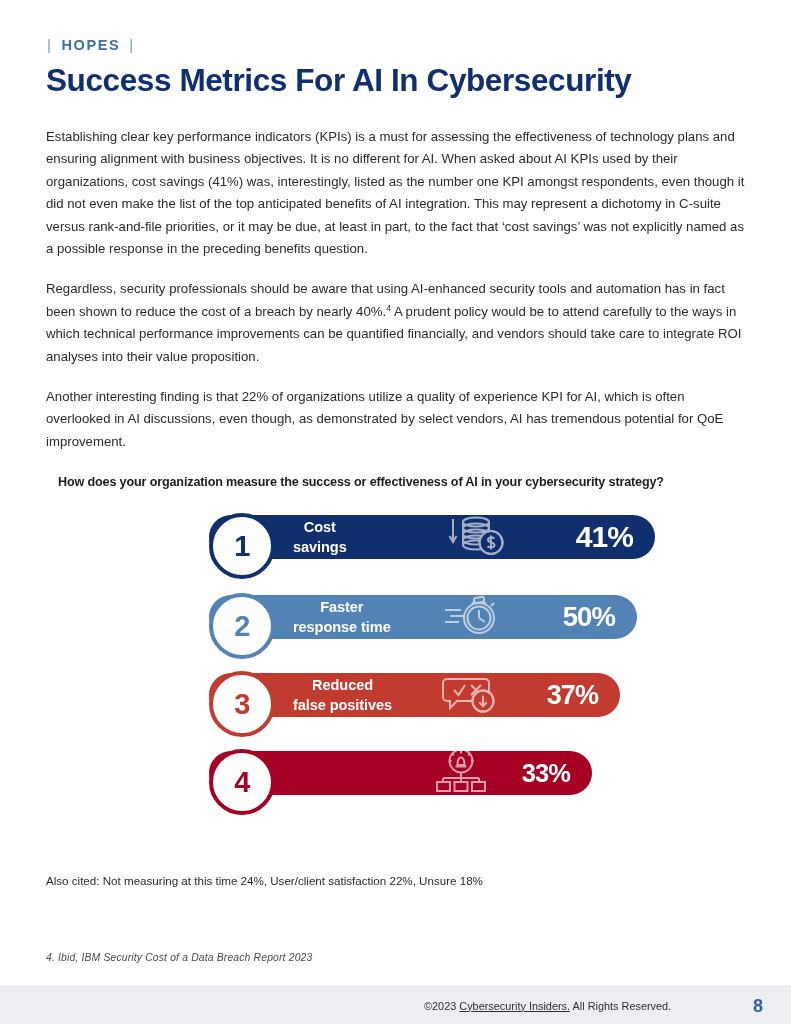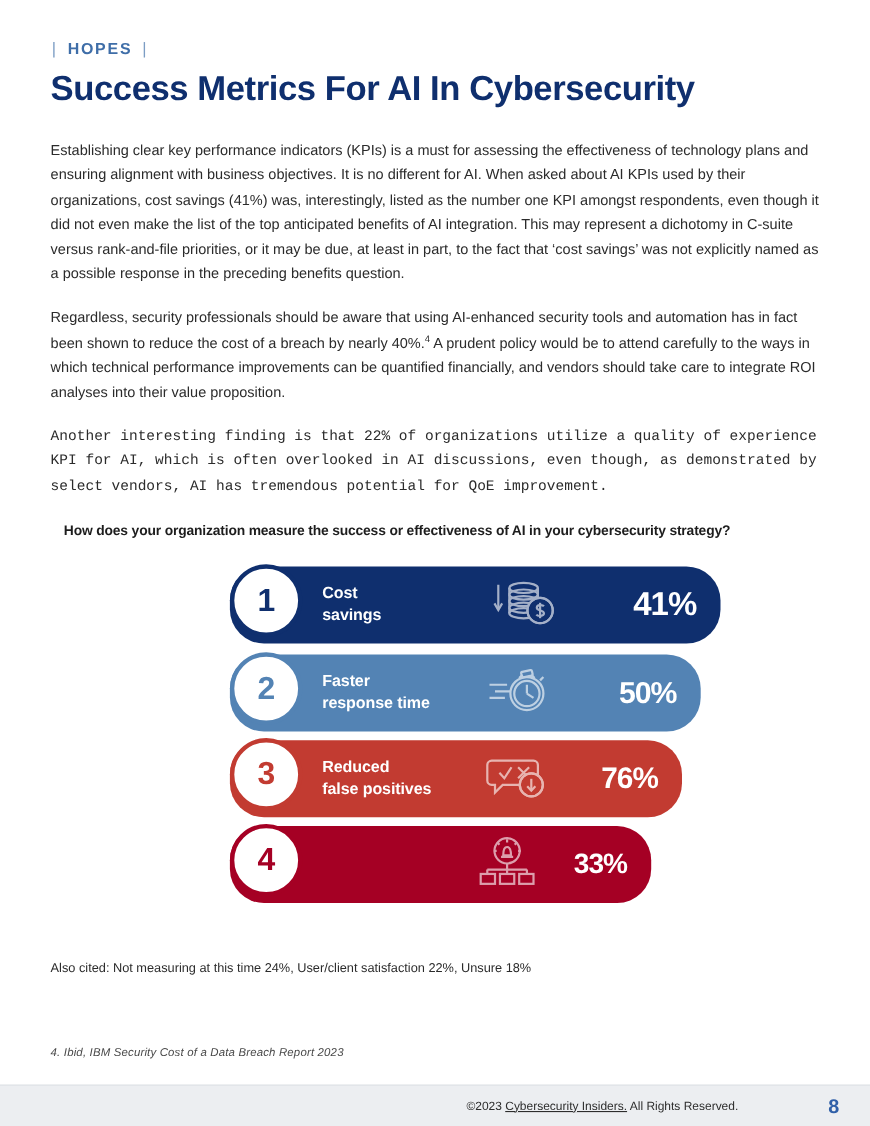--- a/index.html
+++ b/index.html
@@ -60,21 +60,21 @@
     left: 46px;
     top: 126px;
     width: 706px;
   }
   .body-copy p {
     font-size: 13.2px;
     line-height: 22.4px;
     color: #2b2b2b;
     margin-bottom: 18px;
   }
-  .body-copy p:last-child { margin-bottom: 0; font-family: Liberation Mono, monospace; }
+  .body-copy p:last-child { margin-bottom: 0; }
   .body-copy sup {
     font-size: 8.6px;
     vertical-align: super;
     line-height: 0;
   }
 
   
   .chart-question {
     position: absolute;
     left: 58px;
@@ -97,24 +97,25 @@
   .bar-row {
     position: absolute;
     left: 209px;
     height: 62px;
   }
 
   .bar-pill {
     position: absolute;
     left: 0;
     top: 0;
-    height: 70px;
+    height: 44px;
     border-radius: 31px;
     display: flex;
     align-items: center;
+    text-align: center;
   }
 
   .bar-num-circle {
     position: absolute;
     left: 0;
     top: -2px;
     width: 66px;
     height: 66px;
     border-radius: 50%;
     background: #ffffff;
@@ -335,21 +336,21 @@
           <svg width="58" height="44" viewBox="0 0 58 44" fill="none" stroke="#ffffff" stroke-width="2">
             <path d="M6 8 H44 A4 4 0 0 1 48 12 V26 A4 4 0 0 1 44 30 H16 L9 37 V30 H6 A4 4 0 0 1 2 26 V12 A4 4 0 0 1 6 8 Z"></path>
             <path d="M13 19 L17.5 24 L24 14"></path>
             <path d="M30 14 L40 24 M40 14 L30 24"></path>
             <circle cx="42" cy="30" r="10.5" fill="#c23b31"></circle>
             <circle cx="42" cy="30" r="10.5"></circle>
             <path d="M42 24.5 V35"></path>
             <path d="M38.3 31.2 L42 35.3 L45.7 31.2"></path>
           </svg>
         </div>
-        <div class="bar-value">76%</div>
+        <div class="bar-value">37%</div>
       </div>
       <div class="bar-num-circle">
         <span>3</span>
       </div>
     </div>
 
     <div class="bar-row" id="row-4">
       <div class="bar-pill">
         <div class="bar-icon">
           <svg width="54" height="46" viewBox="0 0 54 46" fill="none" stroke="#ffffff" stroke-width="2">

